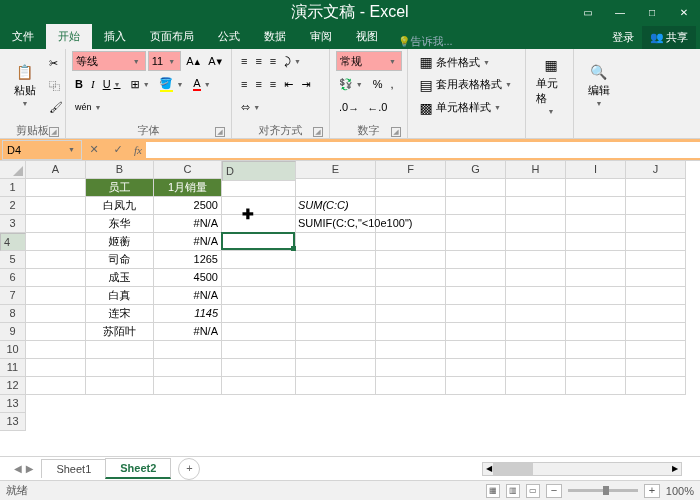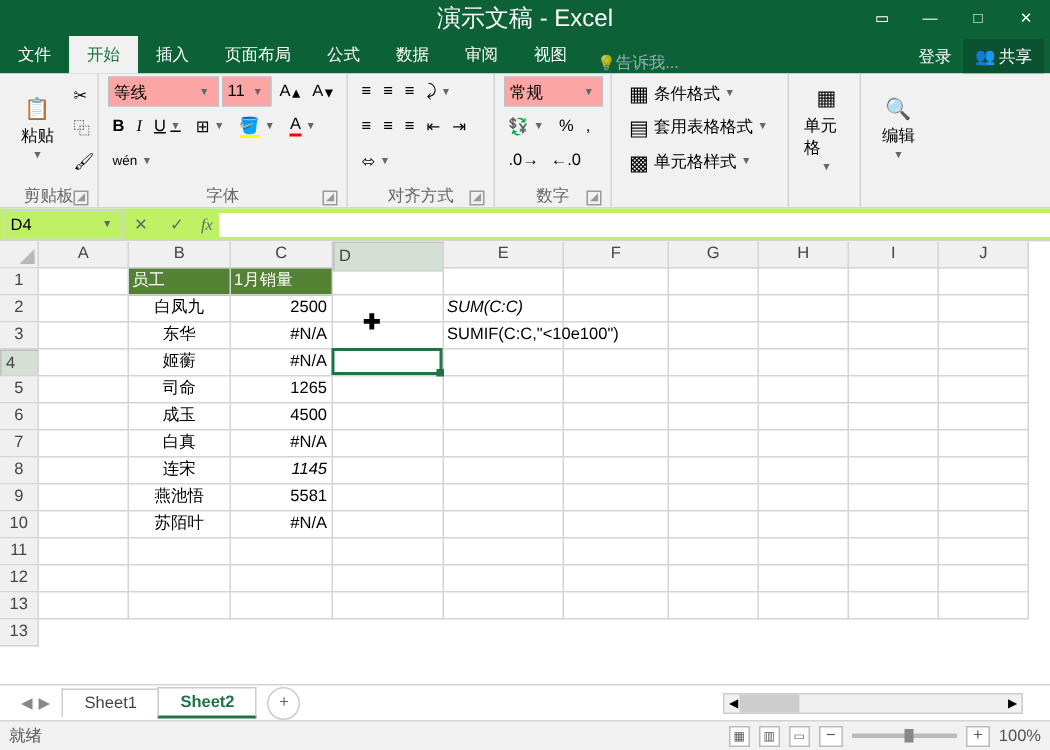--- a/index.html
+++ b/index.html
@@ -18,39 +18,39 @@
 .ribbon{background:#f1f1f1;height:90px;display:flex;border-bottom:1px solid #d4d4d4}
 .grp{border-right:1px solid #d4d4d4;padding:2px 6px 0;display:flex;flex-direction:column;justify-content:space-between}
 .grp-lbl{text-align:center;color:#666;font-size:10px;padding:1px 0;height:16px;position:relative}
 .grp-lbl .dlg{position:absolute;right:0;bottom:1px;width:10px;height:10px;border:1px solid #999;font-size:7px;line-height:7px;text-align:center;color:#999;cursor:pointer}
 .bigbtn{display:flex;flex-direction:column;align-items:center;justify-content:center;gap:2px;padding:2px 4px;cursor:pointer;height:68px;min-width:38px}
 .ico{width:18px;height:18px;display:flex;align-items:center;justify-content:center;font-size:14px}
 .smbtn{padding:1px 3px;cursor:pointer;display:flex;align-items:center;gap:1px;height:20px;font-size:11px}
 .row{display:flex;gap:2px;align-items:center}
 .sel{border:1px solid #c0c0c0;background:#fca5a5;padding:1px 3px;display:flex;align-items:center;justify-content:space-between;cursor:pointer;height:20px}
 .dd{font-size:7px;color:#666;padding:0 2px}
-.fbar{background:#bef264;height:22px;display:flex;align-items:center;border-bottom:1px solid #d4d4d4}
+.fbar{background:#fdba74;height:22px;display:flex;align-items:center;border-bottom:1px solid #d4d4d4}
 .namebox{width:80px;border:1px solid #d4d4d4;padding:2px 4px;margin-left:2px;display:flex;align-items:center;justify-content:space-between;height:20px}
 .fxbtn{width:24px;text-align:center;color:#666;cursor:pointer}
 .fxi{font-style:italic;font-family:serif;color:#666;padding:0 4px}
 .finput{flex:1;padding:2px;border:none;outline:none}
 .grid{flex:1;position:relative;background:#fff;overflow:hidden}
 .sel-all{position:absolute;top:0;left:0;width:26px;height:18px;background:#f0f0f0;border-right:1px solid #d4d4d4;border-bottom:1px solid #d4d4d4}
 .sel-all::after{content:"";position:absolute;right:2px;bottom:2px;border:5px solid transparent;border-right-color:#b8b8b8;border-bottom-color:#b8b8b8}
 .colh{position:absolute;top:0;left:26px;right:0;height:18px;display:flex}
 .ch{background:#f0f0f0;border-right:1px solid #d4d4d4;border-bottom:1px solid #d4d4d4;text-align:center;line-height:17px;color:#444}
 .rowh{position:absolute;top:18px;left:0;width:26px}
 .rh{height:18px;background:#f0f0f0;border-right:1px solid #d4d4d4;border-bottom:1px solid #d4d4d4;text-align:center;line-height:17px;color:#444}
 .rh.sel,.ch.sel{background:#d3e0d3}
 .cells{position:absolute;top:18px;left:26px;right:0;bottom:0}
 .crow{display:flex;height:18px}
 .cell{border-right:1px solid #d4d4d4;border-bottom:1px solid #d4d4d4;line-height:17px;padding:0 2px;overflow:hidden;white-space:nowrap}
 .cell.l{text-align:center}
 .cell.r{text-align:right;padding-right:3px}
-.cell.hdr{background:#548235;color:#fff;text-align:left}
+.cell.hdr{background:#548235;color:#fff;text-align:center}
 .cell.overflow{overflow:visible;position:relative;z-index:1}
 .active-cell{position:absolute;border:2px solid #217346;pointer-events:none;z-index:5}
 .active-cell::after{content:"";position:absolute;right:-3px;bottom:-3px;width:5px;height:5px;background:#217346}
 .cursor{position:absolute;font-size:14px;color:#000;z-index:6;font-weight:bold}
 .stabs{height:24px;background:#fff;border-top:1px solid #d4d4d4;display:flex;align-items:center;padding-left:6px}
 .nav{display:flex;gap:4px;color:#888;padding:0 8px}
 .nav span{cursor:pointer;font-size:10px}
 .stab{padding:3px 14px;border:1px solid #ccc;border-bottom:none;background:#fff;cursor:pointer;margin-right:-1px;color:#444}
 .stab.active{border-bottom:2px solid #217346;color:#217346;font-weight:bold;background:#fff;position:relative;z-index:1}
 .addsh{width:22px;height:22px;border:1px solid #ccc;border-radius:50%;text-align:center;line-height:19px;margin-left:8px;cursor:pointer;color:#666}
@@ -368,32 +368,20 @@
         <div class="cell" style="width: 74px;"></div>
         <div class="cell" style="width: 80px;"></div>
         <div class="cell" style="width: 70px;"></div>
         <div class="cell" style="width: 60px;"></div>
         <div class="cell" style="width: 60px;"></div>
         <div class="cell" style="width: 60px;"></div>
         <div class="cell" style="width: 60px;"></div>
       </div>
       <div class="crow">
         <div class="cell" style="width: 60px;"></div>
-        <div class="cell l" style="width: 68px;">燕池悟</div>
-        <div class="cell r" style="width: 68px;">5581</div>
-        <div class="cell" style="width: 74px;"></div>
-        <div class="cell" style="width: 80px;"></div>
-        <div class="cell" style="width: 70px;"></div>
-        <div class="cell" style="width: 60px;"></div>
-        <div class="cell" style="width: 60px;"></div>
-        <div class="cell" style="width: 60px;"></div>
-        <div class="cell" style="width: 60px;"></div>
-      </div>
-      <div class="crow">
-        <div class="cell" style="width: 60px;"></div>
         <div class="cell l" style="width: 68px;">苏陌叶</div>
         <div class="cell r" style="width: 68px;">#N/A</div>
         <div class="cell" style="width: 74px;"></div>
         <div class="cell" style="width: 80px;"></div>
         <div class="cell" style="width: 70px;"></div>
         <div class="cell" style="width: 60px;"></div>
         <div class="cell" style="width: 60px;"></div>
         <div class="cell" style="width: 60px;"></div>
         <div class="cell" style="width: 60px;"></div>
       </div>

